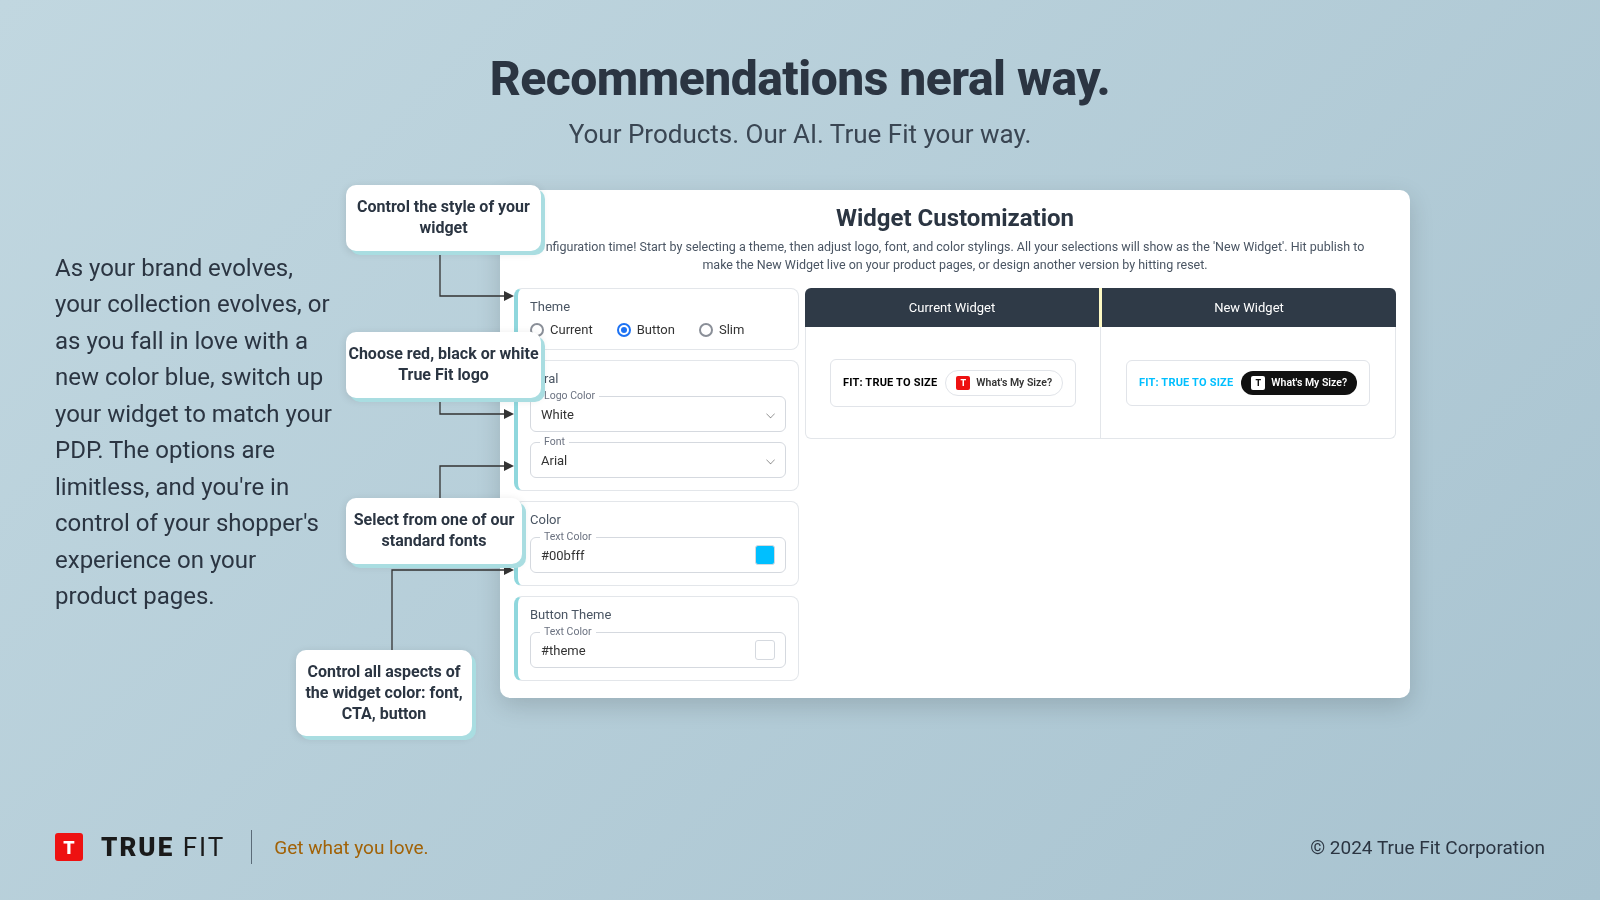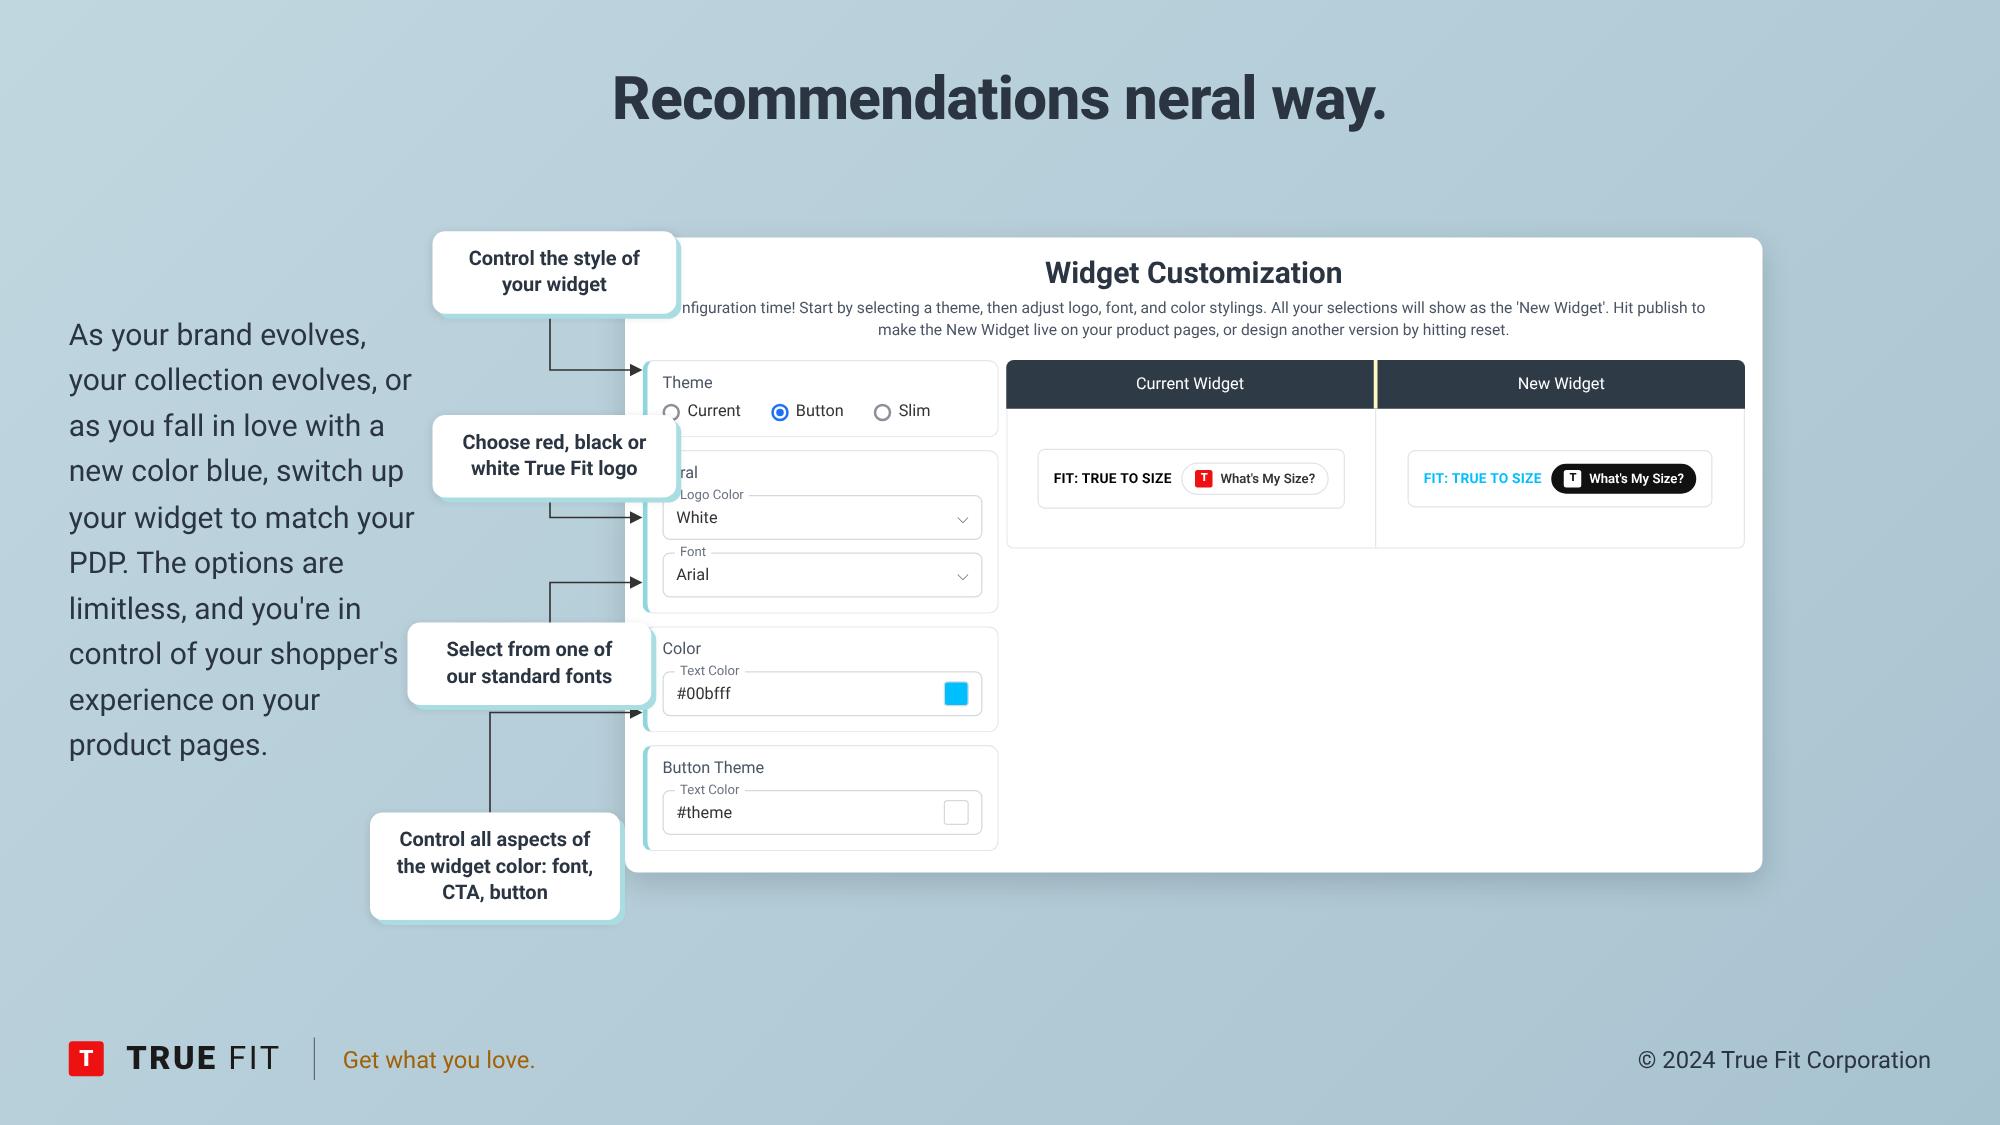--- a/index.html
+++ b/index.html
@@ -112,21 +112,21 @@
   }
   .btn {
     height: 34px; padding: 0 26px; border-radius: 6px; font-size: 13px; font-weight:500;
     display:flex; align-items:center; cursor:pointer;
   }
   .btn.reset { border:1px solid #c9ced6; background:#fff; color:#333; }
   .btn.publish { background:#8fd7dd; color:#2b3542; }
 
   
   .callout {
-    position:absolute; background:#fff; border-radius:10px; padding:12px 18px; font-size:16px;
+    position:absolute; background:#fff; border-radius:10px; padding:12px 0; font-size:16px;
     font-weight:700; color:#2b3542; text-align:center; line-height:1.3;
     box-shadow: 4px 4px 0 0 #a9dde1, 0 2px 8px rgba(0,0,0,0.12);
     z-index: 5;
   }
 
   svg.connector { position:absolute; z-index:4; overflow:visible; }
   .connector polyline { stroke:#333; stroke-width:1.3; fill:none; }
   .connector .arrow { fill:#333; }
 
   
@@ -142,28 +142,29 @@
   .brand-text b { font-weight:900; }
   .brand-divider { width:1px; height:34px; background:#5b6b78; margin: 0 4px 0 8px; }
   .tagline { font-size:19px; color:#a16207; }
   .copyright { font-size:19px; color:#2b3542; }
 </style>
 </head>
 <body>
 
 <div class="hero">
   <h1>Recommendations neral way.</h1>
+  <p>Your Products. Our AI. True Fit your way.</p>
 </div>
 
 <div class="body-copy">As your brand evolves, your collection evolves, or as you fall in love with a new color blue, switch up your widget to match your PDP. The options are limitless, and you're in control of your shopper's experience on your product pages.</div>
 
 <div class="callout" style="left:346px; top:185px; width:195px;">Control the style of your widget</div>
 <div class="callout" style="left:346px; top:332px; width:195px;">Choose red, black or white True Fit logo</div>
-<div class="callout" style="left:326px; top:498px; width:195px;">Select from one of our standard fonts</div>
-<div class="callout" style="left:296px; top:650px; width:200px;">Control all aspects of the widget color: font, CTA, button</div>
+<div class="callout" style="left:346px; top:498px; width:176px;">Select from one of our standard fonts</div>
+<div class="callout" style="left:296px; top:650px; width:176px;">Control all aspects of the widget color: font, CTA, button</div>
 
 <svg class="connector" style="left:440px; top:236px; width:80px; height:70px;">
   <polyline points="0,0 0,60 64,60"></polyline>
   <polygon class="arrow" points="64,55 74,60 64,65"></polygon>
 </svg>
 <svg class="connector" style="left:440px; top:384px; width:80px; height:40px;">
   <polyline points="0,0 0,30 64,30"></polyline>
   <polygon class="arrow" points="64,25 74,30 64,35"></polygon>
 </svg>
 <svg class="connector" style="left:440px; top:546px; width:80px; height:30px;">

